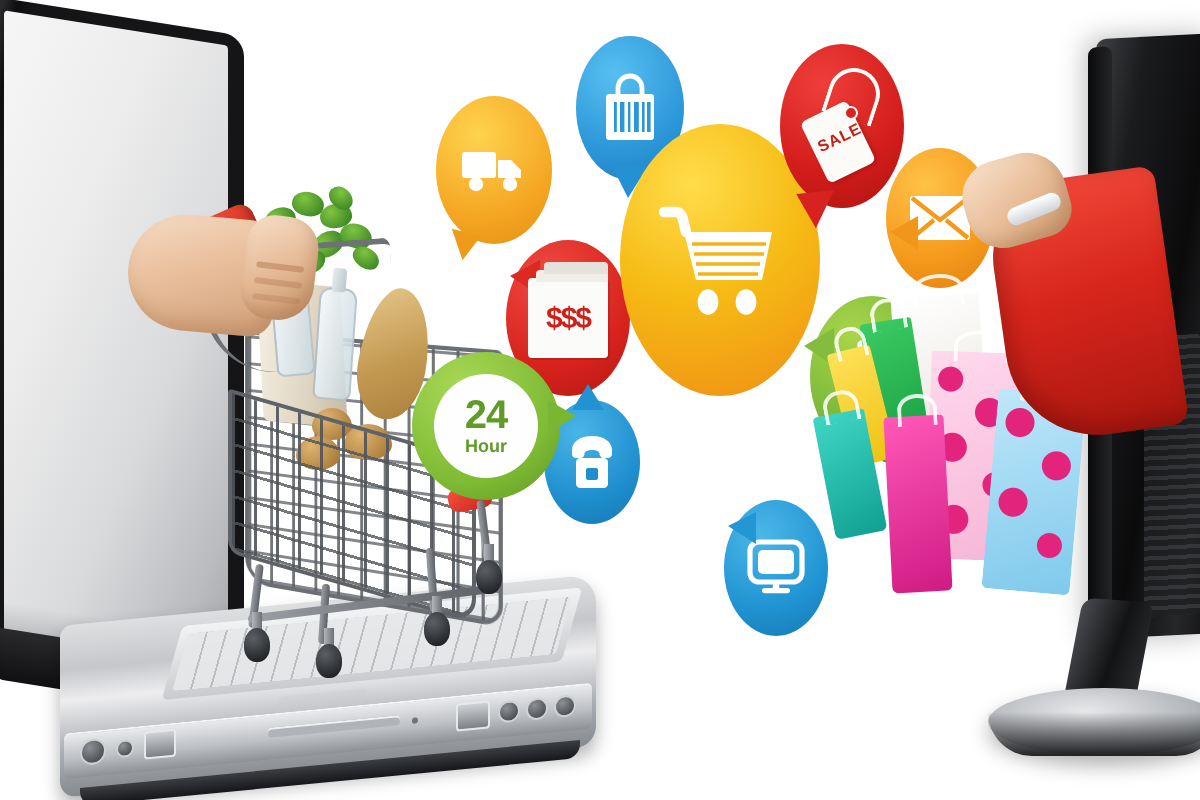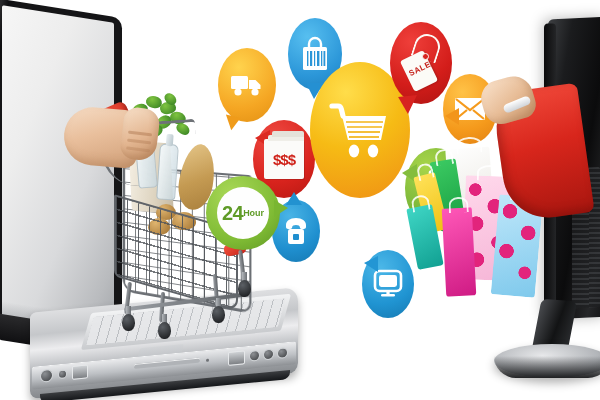--- a/index.html
+++ b/index.html
@@ -129,21 +129,21 @@
     background:radial-gradient(circle at 36% 26%,#4bb7e8,#2094d2 60%,#1578b0);}
   .b-monitor .tail{left:2px;top:6px;border-top:7px solid transparent;border-bottom:9px solid transparent;border-right:14px solid #2396d4;}
 
   
   .badge24{position:absolute;left:206px;top:176px;width:74px;height:74px;border-radius:50%;
     background:radial-gradient(circle at 34% 26%,#a9d857,#7fbb34 62%,#5d9524);
     display:flex;align-items:center;justify-content:center;}
   .badge24 .tail{position:absolute;right:-8px;top:24px;width:0;height:0;
     border-top:8px solid transparent;border-bottom:9px solid transparent;border-left:14px solid #79b631;}
   .badge24-inner{width:52px;height:52px;border-radius:50%;background:#fefefe;
-    display:flex;flex-direction:row;align-items:center;justify-content:center;line-height:1;}
+    display:flex;flex-direction:column;align-items:center;justify-content:center;line-height:1;}
   .t24{font-size:20px;font-weight:bold;color:#5f9b27;letter-spacing:-.5px;}
   .thour{font-size:9px;font-weight:bold;color:#5f9b27;margin-top:1px;}
 
   
   .note{width:40px;height:40px;background:#fbfbf9;border-radius:2px;position:relative;
     display:flex;align-items:center;justify-content:center;box-shadow:1px 1px 0 rgba(0,0,0,.12);}
   .note:before{content:"";position:absolute;left:4px;top:-4px;width:36px;height:6px;background:#efeee8;border-radius:2px 2px 0 0;}
   .note:after{content:"";position:absolute;left:8px;top:-8px;width:32px;height:6px;background:#e4e2da;border-radius:2px 2px 0 0;}
   .dollars{font-size:15px;font-weight:bold;color:#cf2118;letter-spacing:-1px;position:relative;z-index:2;}
 

